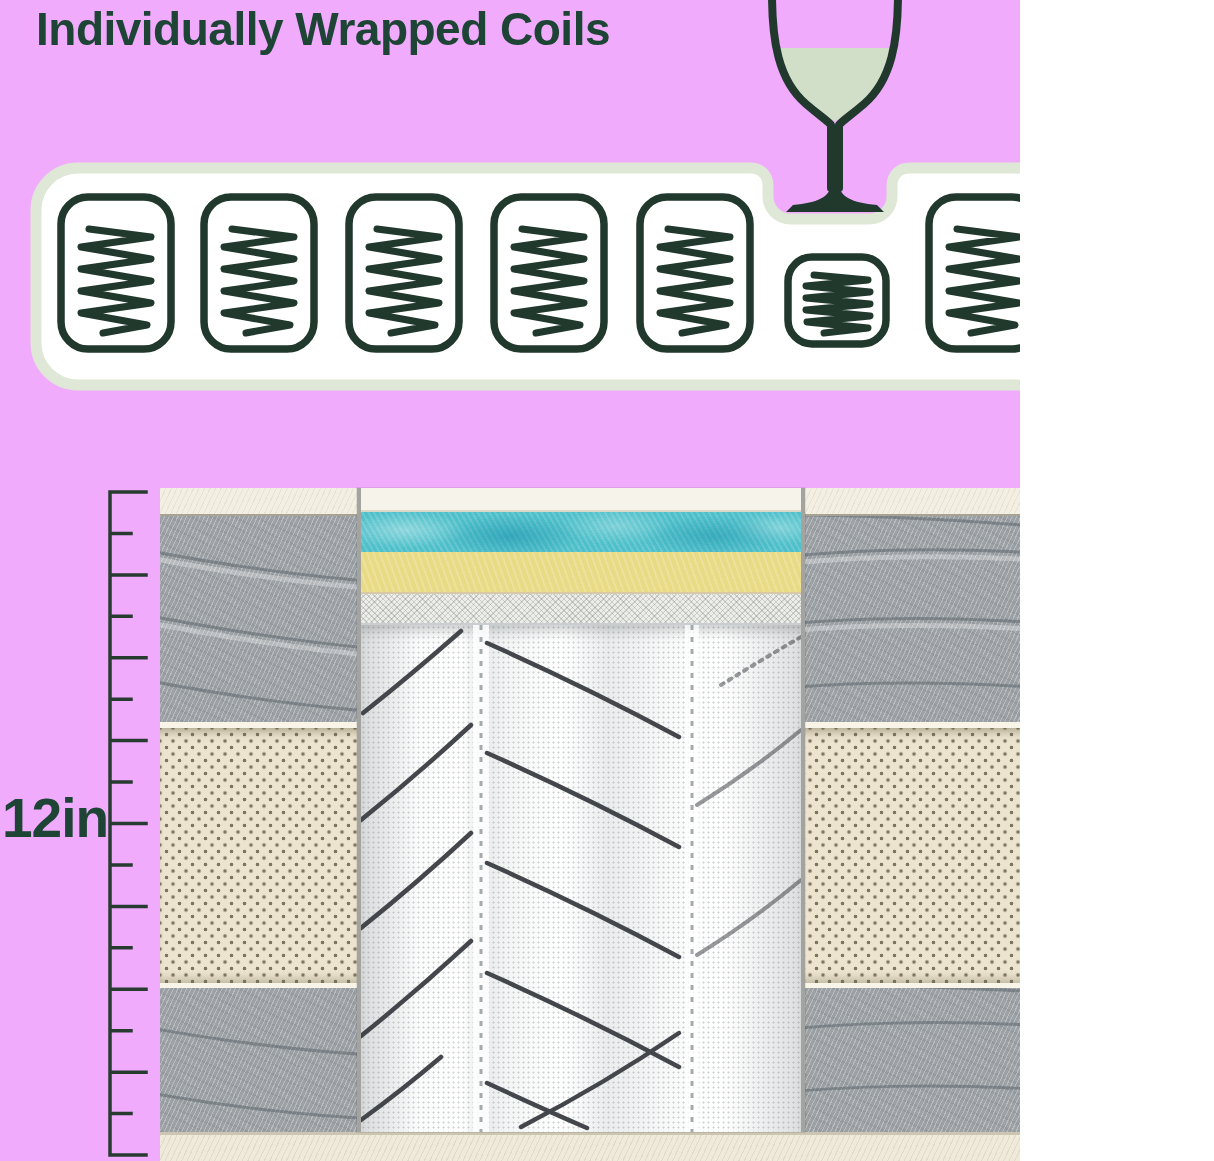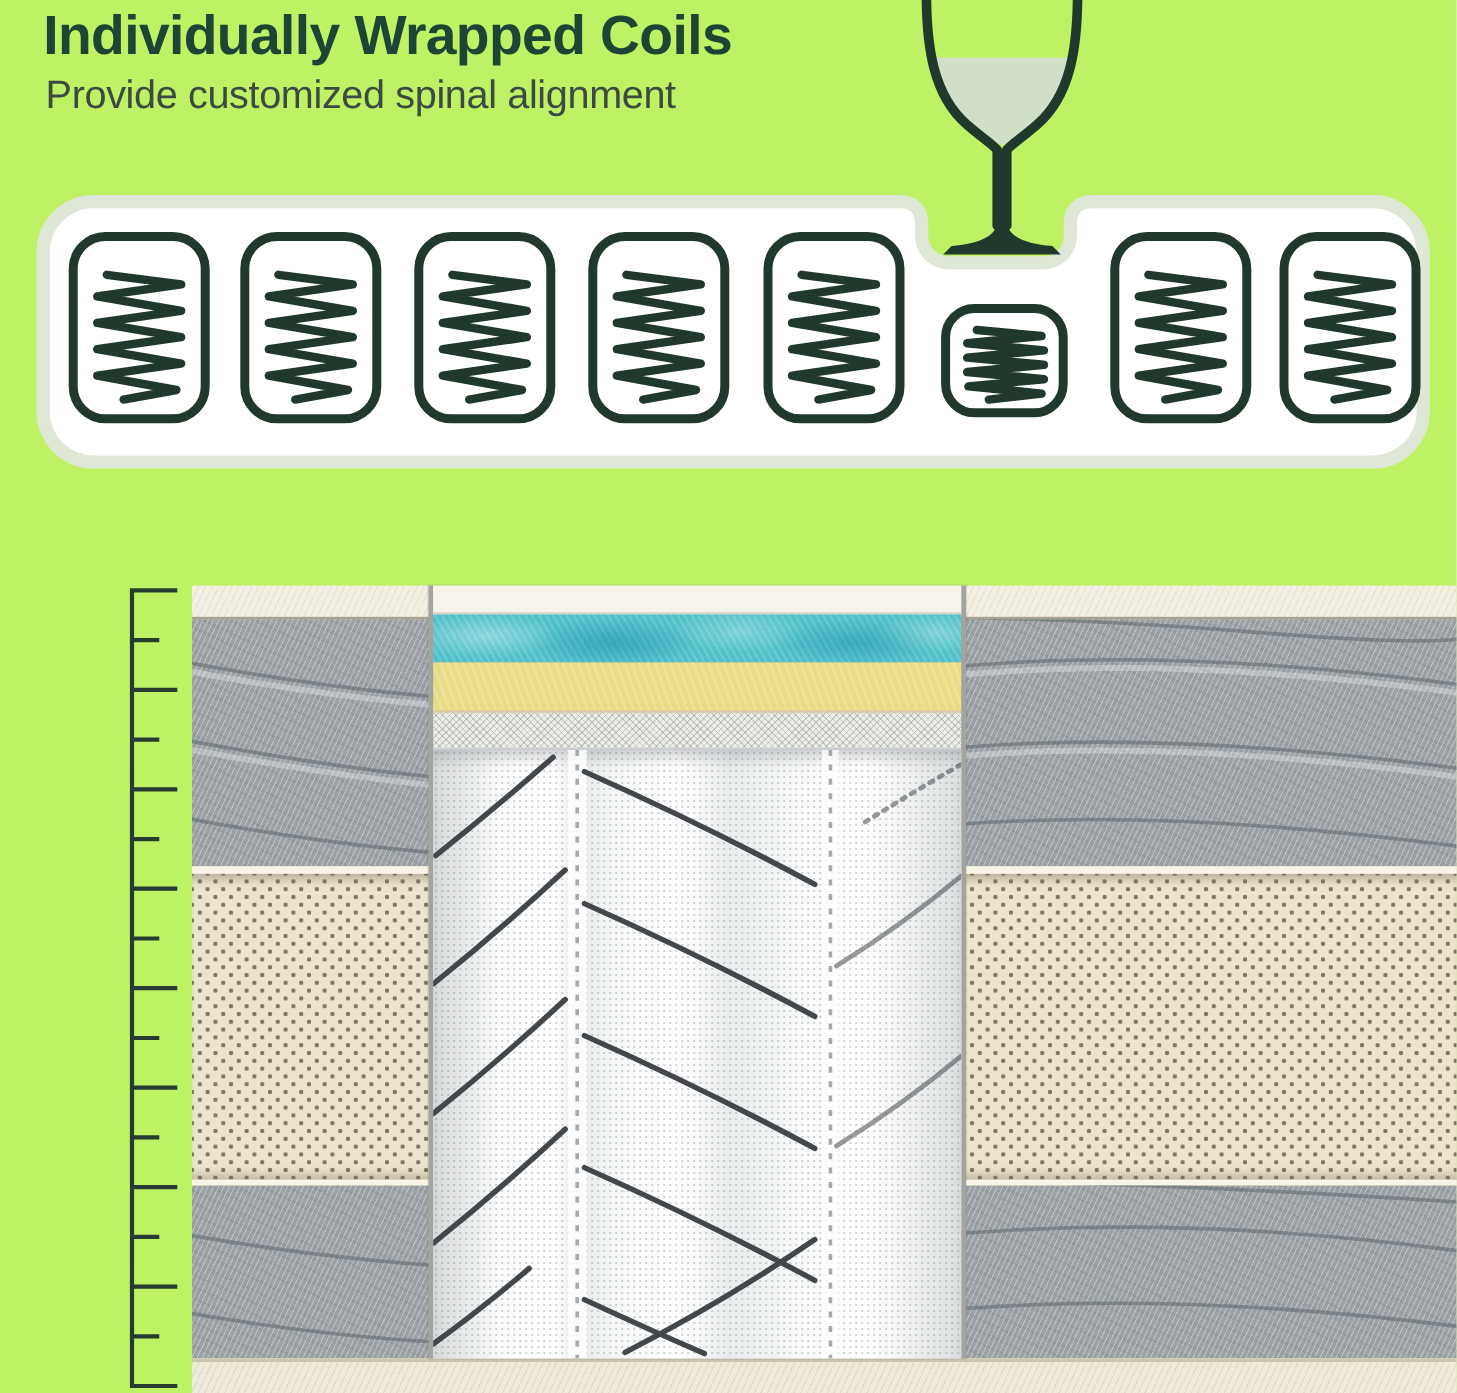--- a/index.html
+++ b/index.html
@@ -1,19 +1,19 @@
 <!DOCTYPE html>
 <html style="--title-green: #1d4434; --subtitle-gray: #3d4a43; --coil-dark-green: #21392d; --container-sage: #dfe8d6; --glass-liquid-sage: #d2dfc8; --gel-foam-blue: #4fc0ca; --foam-yellow: #e9db85; --quilt-gray: #9ba1a5; --border-beige: #ece4cf; --cream: #f3efe2; --wire-dark: #43474b;"><head>
 <meta charset="utf-8">
 <style>
   * { margin:0; padding:0; box-sizing:border-box; }
   html,body { background:#ffffff; }
   .canvas {
-    position:relative; width:1214px; height:1161px;
-    background:#bef264; overflow:hidden;
+    position:relative; width:1020px; height:1161px;
+    background:#f0abfc; overflow:hidden;
     font-family:"Liberation Sans", sans-serif;
   }
   
   .title {
     position:absolute; left:36px; top:2px;
     font-size:46px; font-weight:bold; letter-spacing:-0.5px;
     color:var(--title-green,#1d4434);
   }
   .subtitle {
     position:absolute; left:38px;
@@ -118,21 +118,20 @@
     font-size:55px; font-weight:bold; letter-spacing:-1px;
     color:var(--title-green,#1d4434);
   }
 </style>
 </head>
 <body>
 
 <div class="canvas">
 
   <h1 class="title">Individually Wrapped Coils</h1>
-  <p class="subtitle l1">Provide customized spinal alignment</p>
 
   <svg class="top-art" viewBox="0 0 1214 420">
 
     <path d="M 78 168
          L 750 168
          C 761 168 768 175 768 186
          L 768 196
          C 768 209 778 219 791 219
          L 869 219
          C 882 219 892 209 892 196
@@ -249,14 +248,15 @@
           <path d="M 336 330 Q 392 295 440 255"></path>
           <path d="M 360 60 Q 400 35 440 12" stroke-dasharray="3 6"></path>
         </g>
       </svg>
     </div>
   </div>
 
   <svg class="ruler" viewBox="0 0 150 681">
     <path id="ruler-path" fill="none" stroke="#273b31" stroke-width="3.5" stroke-linecap="square" d="M 50 12 L 50 675 M 50 12.0 L 86 12.0 M 50 53.4 L 71 53.4 M 50 94.9 L 86 94.9 M 50 136.3 L 71 136.3 M 50 177.8 L 86 177.8 M 50 219.2 L 71 219.2 M 50 260.6 L 86 260.6 M 50 302.1 L 71 302.1 M 50 343.5 L 86 343.5 M 50 385.0 L 71 385.0 M 50 426.4 L 86 426.4 M 50 467.8 L 71 467.8 M 50 509.3 L 86 509.3 M 50 550.7 L 71 550.7 M 50 592.2 L 86 592.2 M 50 633.6 L 71 633.6 M 50 675.0 L 86 675.0 "></path>
   </svg>
+  <div class="measure-label">12in</div>
 
 </div>
 
 </body></html>

